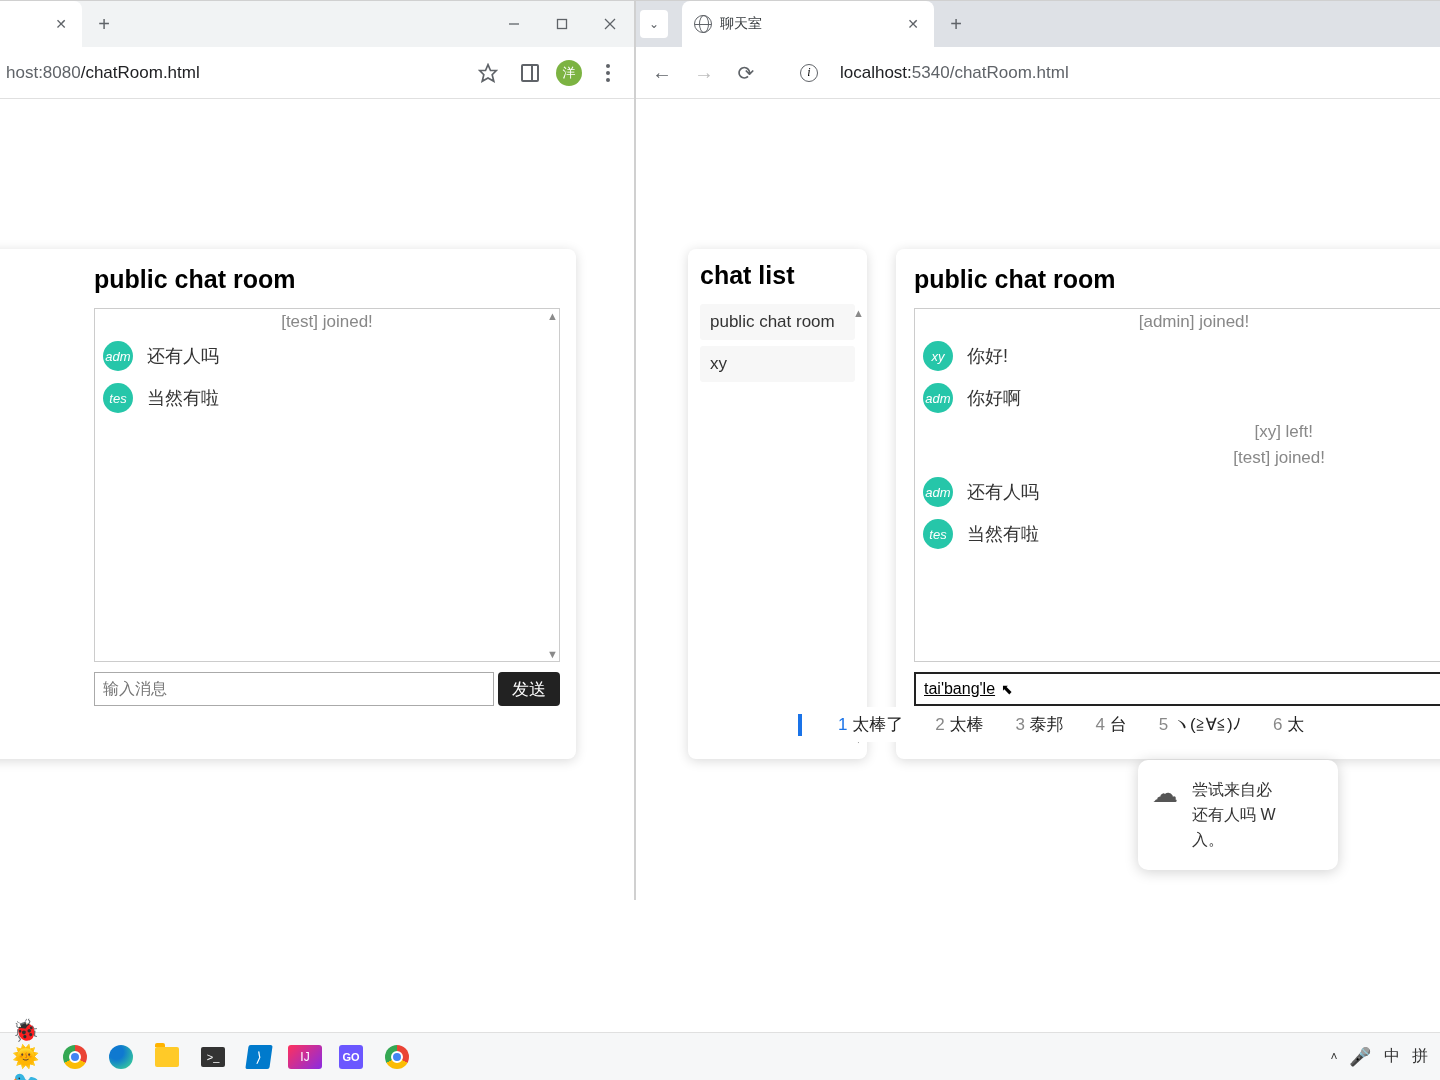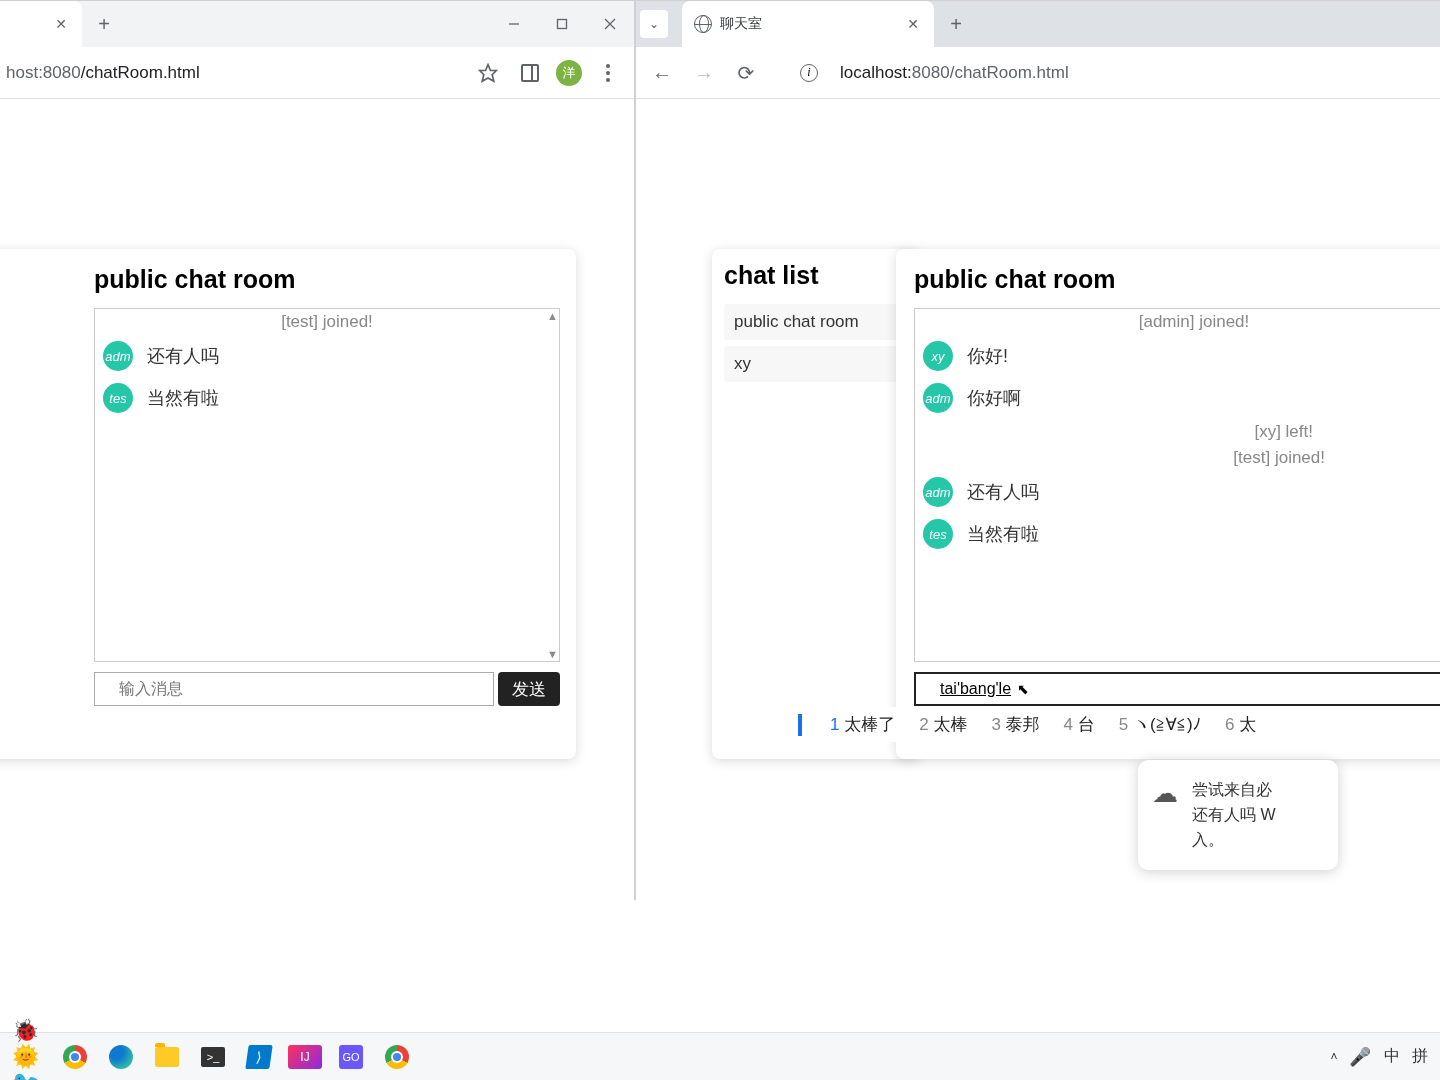--- a/index.html
+++ b/index.html
@@ -29,60 +29,60 @@
 .info-icon { width: 18px; height: 18px; border: 1.5px solid #5f6368; border-radius: 50%; display: flex; align-items: center; justify-content: center; font-size: 12px; font-style: italic; margin-right: 12px; font-family: serif; }
 .star-icon svg { width: 20px; height: 20px; }
 .side-panel-icon { width: 18px; height: 18px; border: 2px solid #5f6368; border-radius: 2px; position: relative; }
 .side-panel-icon::after { content: ""; position: absolute; top: 0; bottom: 0; right: 4px; border-right: 2px solid #5f6368; }
 .avatar-badge { width: 26px; height: 26px; border-radius: 50%; background: #7cb342; color: #fff; display: flex; align-items: center; justify-content: center; font-size: 13px; }
 .menu-dots { display: flex; flex-direction: column; gap: 3px; width: 20px; align-items: center; }
 .menu-dots span { width: 4px; height: 4px; background: #5f6368; border-radius: 50%; }
 .viewport { background: #fff; position: relative; height: 802px; }
 .card { position: absolute; background: #fff; border-radius: 8px; box-shadow: 0 2px 12px rgba(0,0,0,0.15); padding: 16px; }
 .chat-card-left { left: -180px; top: 150px; width: 760px; height: 510px; }
-.chat-list-card { left: 76px; top: 150px; width: 207px; height: 510px; padding: 12px; }
+.chat-list-card { left: 52px; top: 150px; width: 179px; height: 510px; padding: 12px; }
 .chat-card-right { left: 260px; top: 150px; width: 590px; height: 510px; padding: 16px 12px; }
 .chat-title { font-size: 25px; font-weight: bold; padding-left: 6px; margin-bottom: 14px; }
 .msg-area { border: 1px solid #ccc; background: #fff; height: 354px; position: relative; overflow: hidden; margin-left: 6px; }
 .msg-area.right-area { height: 354px; }
 .msg-scroll-up, .msg-scroll-down { position: absolute; right: 1px; color: #8a8a8a; font-size: 11px; }
 .msg-scroll-up { top: 1px; }
 .msg-scroll-down { bottom: 1px; }
 .system-msg { color: #888; font-size: 17px; text-align: center; padding: 3px 0; }
 .chat-row { display: flex; align-items: center; gap: 14px; padding: 6px 8px; }
 .avatar-circle { width: 30px; height: 30px; border-radius: 50%; background: #26c6a9; color: #fff; font-size: 13px; font-weight: 500; font-style: italic; display: flex; align-items: center; justify-content: center; overflow: hidden; flex-shrink: 0; }
 .msg-text { font-size: 18px; color: #333; }
 .input-row { display: flex; margin-top: 10px; margin-left: 6px; }
-.msg-input { flex: 1; border: 1px solid #aaa; padding: 6px 24px; font-size: 16px; outline: none; height: 34px; }
+.msg-input { flex: 1; border: 1px solid #aaa; padding: 6px 8px; font-size: 16px; outline: none; height: 34px; }
 .msg-input.ime { border: 2px solid #222; }
 .ime-sel { text-decoration: underline; text-decoration-style: solid; }
 .send-btn { background: #222; color: #fff; padding: 0 14px; font-size: 17px; border: none; border-radius: 4px; margin-left: 4px; height: 34px; }
 .list-item { background: #f7f7f7; padding: 8px 10px; border-radius: 3px; margin-bottom: 6px; font-size: 17px; color: #333; }
 .list-scroll { position: absolute; right: 3px; top: 58px; bottom: 14px; display: flex; flex-direction: column; justify-content: space-between; color: #8a8a8a; font-size: 11px; }
-.ime-popup { position: absolute; left: 786px; top: 707px; background: #fff; display: flex; align-items: center; gap: 24px; padding: 6px 12px; font-size: 17px; z-index: 200; }
+.ime-popup { position: absolute; left: 786px; top: 707px; background: #fff; display: flex; align-items: center; gap: 32px; padding: 6px 12px; font-size: 17px; z-index: 200; }
 .ime-bar { width: 4px; height: 22px; background: #1a73e8; margin-right: 4px; }
 .ime-marker-sel { color: #1a73e8; }
 .ime-text { color: #222; }
 .ime-num { color: #888; }
 .bing-popup { position: absolute; left: 1138px; top: 760px; background: #fff; border-radius: 10px; box-shadow: 0 2px 14px rgba(0,0,0,0.18); padding: 18px 14px; display: flex; align-items: flex-start; gap: 14px; z-index: 200; width: 200px; }
 .cloud-icon { font-size: 26px; color: #555; }
 .bing-text { font-size: 16px; color: #333; line-height: 1.55; }
 .taskbar { position: absolute; left: 0; bottom: 0; width: 1440px; height: 48px; background: #f6f7f8; border-top: 1px solid #e0e0e0; display: flex; align-items: center; padding: 0 12px; z-index: 300; }
 .tb-left { display: flex; align-items: center; gap: 12px; }
 .tb-right { margin-left: auto; display: flex; align-items: center; gap: 12px; }
 .tb-icon { width: 34px; height: 34px; display: flex; align-items: center; justify-content: center; font-size: 20px; border-radius: 4px; }
 .chrome-ico { position: relative; width: 24px; height: 24px; border-radius: 50%; background: conic-gradient(#ea4335 0 120deg, #fbbc05 120deg 240deg, #34a853 240deg 360deg); }
 .chrome-ico::after { content: ""; position: absolute; inset: 6px; background: #4285f4; border-radius: 50%; border: 2px solid #fff; }
 .edge-ico { width: 24px; height: 24px; border-radius: 50%; background: radial-gradient(circle at 30% 30%, #0f79d0 30%, #33c3a0 80%); }
 .folder-ico { width: 24px; height: 20px; background: #ffca28; border-radius: 2px; position: relative; }
 .folder-ico::before { content: ""; position: absolute; top: -4px; left: 0; width: 10px; height: 4px; background: #ffb300; border-radius: 2px 2px 0 0; }
 .term-ico { width: 24px; height: 20px; background: #333; border-radius: 2px; color: #fff; font-size: 11px; display: flex; align-items: center; justify-content: center; }
 .vsc-ico { width: 24px; height: 24px; background: #007acc; color: #fff; display: flex; align-items: center; justify-content: center; font-size: 14px; border-radius: 2px; transform: skewX(-8deg); }
 .ij-ico { width: 44px; height: 24px; background: linear-gradient(135deg, #fe315d, #8a2be2); border-radius: 3px; color: #fff; font-size: 12px; display: flex; align-items: center; justify-content: center; }
-.go-ico { width: 24px; height: 24px; background: #6b57ff; border-radius: 3px; color: #fff; font-size: 11px; display: flex; align-items: center; justify-content: center; }
+.go-ico { width: 24px; height: 24px; background: #6b57ff; border-radius: 3px; color: #fff; font-size: 11px; display: flex; align-items: center; justify-content: center; font-weight: bold; }
 .widget-ico { font-size: 22px; }
 .lang-ind { font-size: 16px; color: #333; display: flex; align-items: center; gap: 8px; }
 .mic-ico { font-size: 18px; color: #1a73e8; }
 .caret { font-size: 12px; color: #333; }
 </style>
 </head>
 <body>
 
 <div class="window left">
   <div class="titlebar">
@@ -168,21 +168,21 @@
     <div class="new-tab-btn">+</div>
   </div>
   <div class="toolbar">
     <div class="nav-btn">←</div>
     <div class="nav-btn disabled">→</div>
     <div class="nav-btn">⟳</div>
     <div style="width:18px"></div>
     <div class="info-icon">i</div>
     <div class="url-bar">
       <span class="url-host-dark">localhost:</span>
-        <span>8080</span>
+        <span>5340</span>
         <span>/chatRoom.html</span>
     </div>
   </div>
   <div class="viewport">
     <div class="card chat-list-card">
       <div class="chat-title" style="padding-left:0;">chat list</div>
       <div class="list-item">public chat room</div>
       <div class="list-item">xy</div>
       <div class="list-scroll">
         <span>▲</span>

